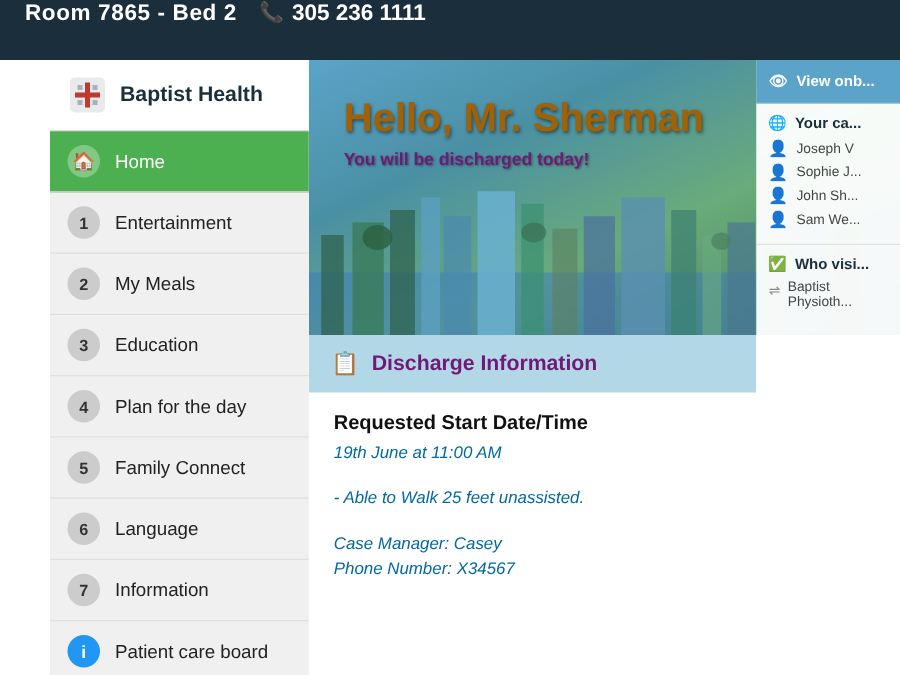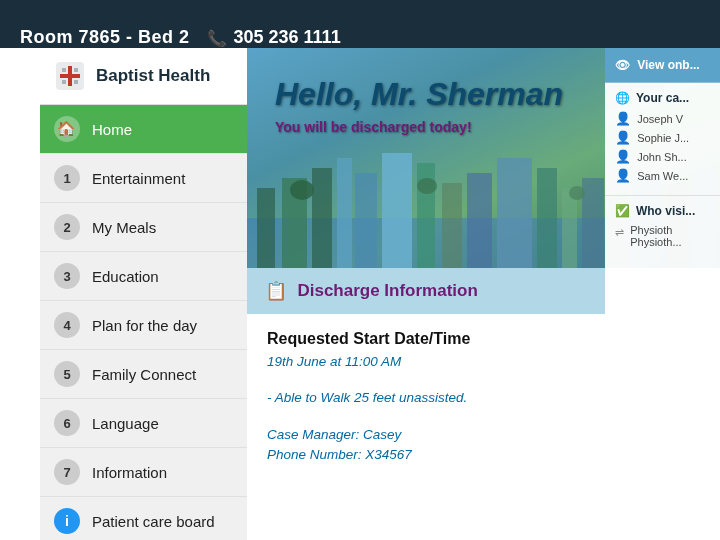--- a/index.html
+++ b/index.html
@@ -3,21 +3,21 @@
   <meta charset="utf-8">
   <style>
     * { margin: 0; padding: 0; box-sizing: border-box; }
     body { width: 720px; height: 540px; overflow: hidden; font-family: 'Segoe UI', Arial, sans-serif; display: flex; flex-direction: column; }
 
     
     .top-bar {
       background: #1a2e3b;
       color: white;
       display: flex;
-      align-items: flex-end;
+      align-items: flex-start;
       padding: 0 20px;
       height: 48px;
       flex-shrink: 0;
     }
     .top-bar .room-info {
       font-size: 18px;
       font-weight: bold;
       letter-spacing: 0.5px;
     }
     .top-bar .phone-icon {
@@ -155,23 +155,22 @@
     .hero-text {
       position: absolute;
       top: 0;
       left: 0;
       padding: 28px 28px;
       z-index: 2;
     }
     .hero-greeting {
       font-size: 32px;
       font-weight: bold;
-      color: #0c4a6e;
+      color: #a16207;
       text-shadow: 1px 1px 3px rgba(0,0,0,0.5);
-      font-style: italic;
     }
     .hero-subtext {
       font-size: 14px;
       color: #701a75;
       font-weight: 600;
       margin-top: 6px;
       text-shadow: 1px 1px 2px rgba(0,0,0,0.4);
     }
 
     
@@ -455,21 +454,21 @@
         </div>
       </div>
       <div class="who-visited-section">
         <div class="who-visited-title">
           <span>✅</span>
           <span>Who visi...</span>
         </div>
         <div class="visitor-item">
           <span class="visitor-icon">⇌</span>
           <div>
-            <div>Physioth</div>
+            <div>Baptist</div>
             <div>Physioth...</div>
           </div>
         </div>
       </div>
     </div>
 
   </div>
 </div>
 
 </body></html>

